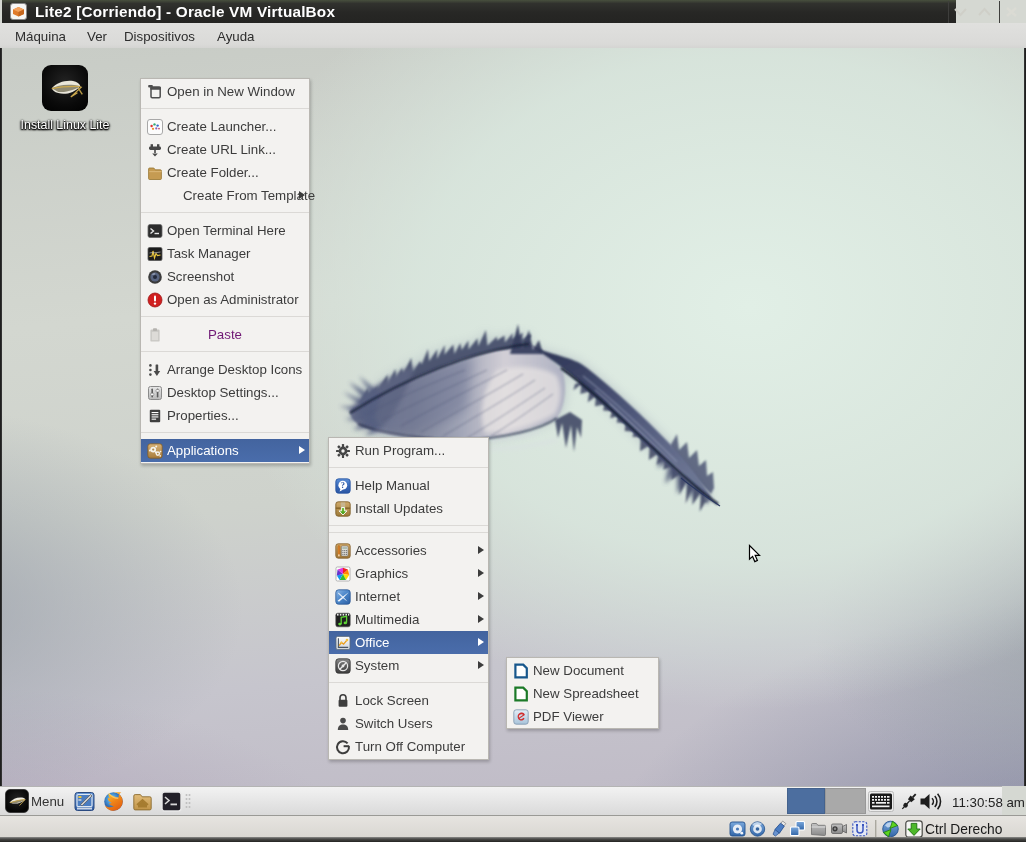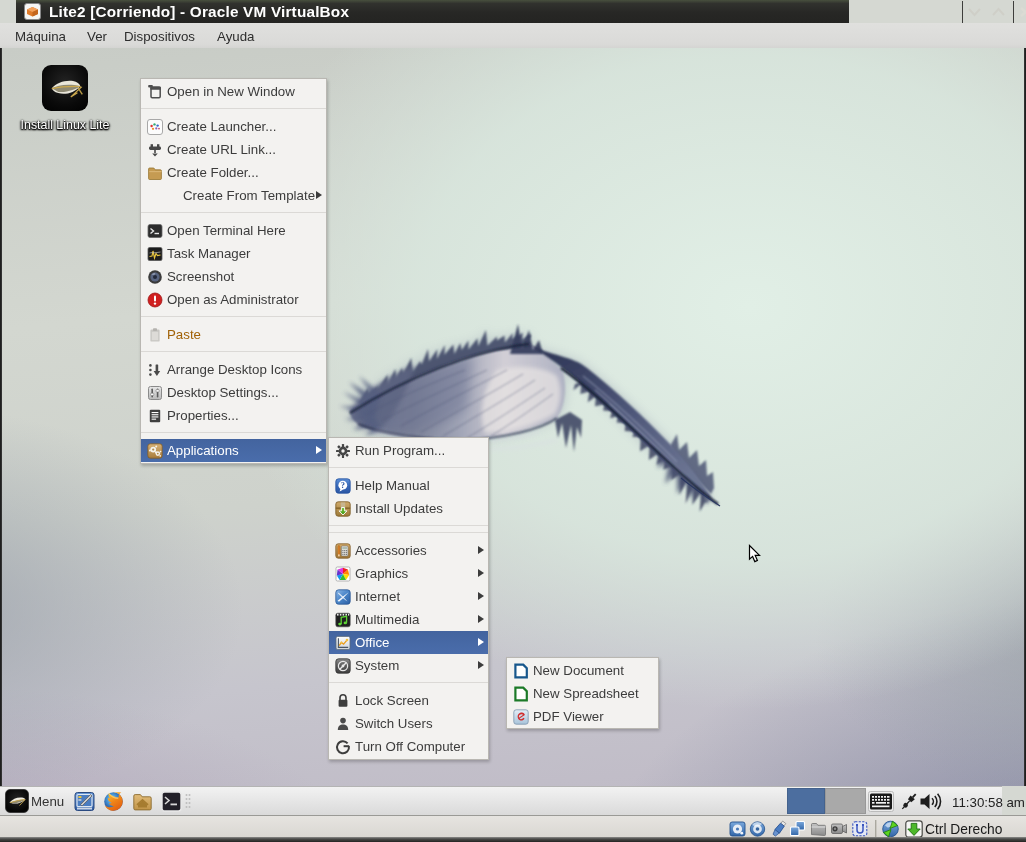--- a/index.html
+++ b/index.html
@@ -1,20 +1,20 @@
 <!DOCTYPE html>
 <html><head>
 <meta charset="utf-8">
 <style>
 * { margin:0; padding:0; box-sizing:border-box; }
 html,body { width:1026px; height:842px; overflow:hidden; font-family:"Liberation Sans",sans-serif; -webkit-font-smoothing:antialiased; }
 #stage { position:relative; width:1026px; height:842px; background:#d5d8d2; }
 
 
-#titlebar { position:absolute; left:16px; top:0; width:833px; height:23px;
+#titlebar { position:absolute; left:2px; top:0; width:954px; height:23px;
   background:linear-gradient(180deg,#48503e 0%,#31322e 15%,#272725 55%,#242422 100%);
   color:#fff; }
 #titlebar .title { position:absolute; left:33px; top:0; line-height:24px; font-size:15.3px; font-weight:bold; letter-spacing:0.2px; }
 #vboxicon { position:absolute; left:8px; top:3px; width:17px; height:17px; }
 .wsep { position:absolute; top:1px; height:22px; width:1px; background:#3e3e3c; }
 
 #menubar { position:absolute; left:0; top:23px; width:1026px; height:25px;
   background:linear-gradient(180deg,#e0e0de 0%,#dadad8 85%,#d4d4d2 100%); color:#2d2d2d; font-size:13.3px; }
 #menubar span { position:absolute; top:6px; }
 
@@ -34,21 +34,21 @@
 #dlabel { position:absolute; left:-25px; top:70px; width:180px; text-align:center; font-size:12.4px; color:#fff;
   text-shadow:0 0 2px #000, 1px 1px 2px #000, -1px 1px 2px #000, 0 1px 1px rgba(0,0,0,0.9); }
 
 
 .menu { position:absolute; background:#f3f2f0; border:1px solid #b9b7b2; box-shadow:1px 2px 3px rgba(0,0,0,0.22); padding:1px 0; }
 .mi { height:23px; display:flex; align-items:center; font-size:13.3px; color:#3c3c3c; position:relative; padding-left:6px; }
 .mi .ic { width:16px; height:16px; margin-right:4px; flex:none; position:relative; }
 .mi .ic svg { position:absolute; left:0; top:0; }
 .mi .lbl { white-space:nowrap; }
 .mi.noicon { padding-left:42px; }
-.mi.dis { color:#a16207; }
+.mi.dis { color:#701a75;gap:41px; }
 .mi .arr { position:absolute; right:4px; top:7px; width:0; height:0; border-left:6px solid #3c3c3c; border-top:4.5px solid transparent; border-bottom:4.5px solid transparent; }
 .mi.sel { background:linear-gradient(180deg,#43649f 0%,#4a6dab 100%); color:#fff; }
 .mi.sel .arr { border-left-color:#fff; }
 .msep { height:1px; background:#dbd9d6; margin:5px 0 6px 0; }
 </style>
 </head>
 <body>
 <div id="stage">
 
   <div id="desktop">
@@ -149,21 +149,21 @@
     </svg>
   </div>
 
   <div id="menubar">
     <span style="left:15px">Máquina</span>
     <span style="left:87px">Ver</span>
     <span style="left:124px">Dispositivos</span>
     <span style="left:217px">Ayuda</span>
   </div>
 
-  <div class="menu" id="menu1" style="left:140px; top:78px; width:187px;">
+  <div class="menu" id="menu1" style="left:140px; top:78px; width:170px;">
     <div class="mi">
         <span class="ic" id="ic-newwin">
           <svg width="16" height="16" viewBox="0 0 16 16">
             <rect x="4" y="3.2" width="9.2" height="10.6" rx="1.2" fill="none" stroke="#4e4e4e" stroke-width="1.5"></rect>
             <rect x="3.3" y="2.5" width="10.6" height="3.2" rx="1" fill="#4e4e4e"></rect>
             <rect x="1.2" y="1" width="4.6" height="2.6" rx="0.8" fill="#4e4e4e"></rect>
           </svg>
         </span>
         <span class="lbl">Open in New Window</span>
       </div>

